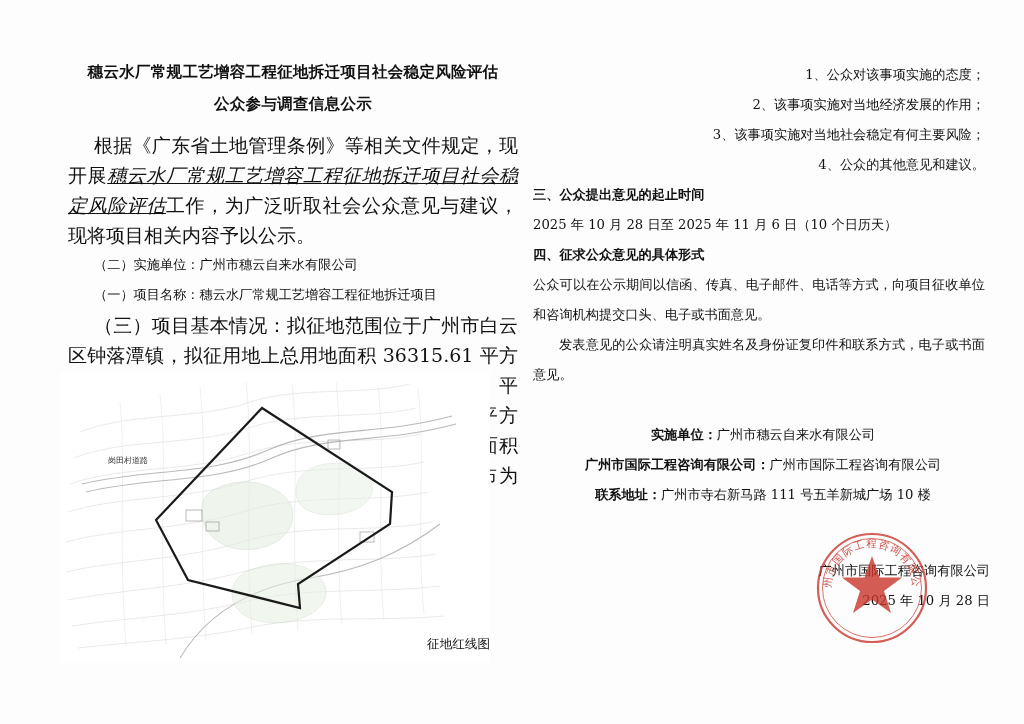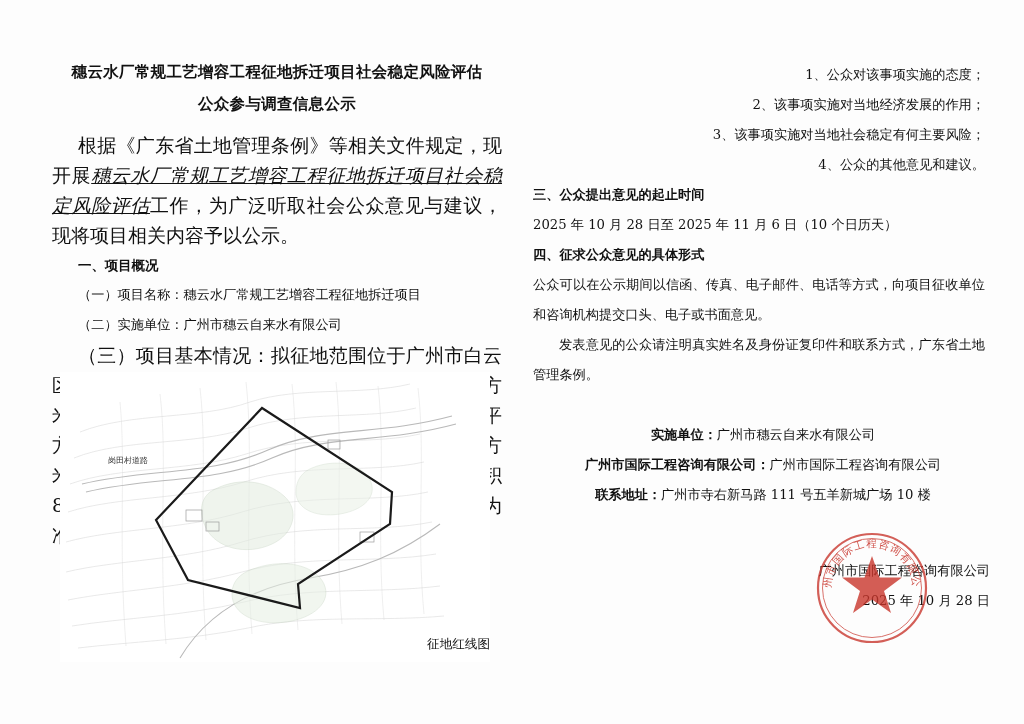--- a/index.html
+++ b/index.html
@@ -16,21 +16,21 @@
     overflow: hidden;
   }
   .page {
     position: absolute;
     inset: 0;
     background: #fdfdfd;
   }
   
   .col-left {
     position: absolute;
-    left: 52px;
+    left: 68px;
     top: 56px;
     width: 450px;
   }
   .col-right {
     position: absolute;
     left: 533px;
     top: 60px;
     width: 452px;
   }
 
@@ -150,40 +150,39 @@
 
     <div class="doc-title">
       <span>穗云水厂常规工艺增容工程征地拆迁项目社会稳定风险评估</span>
       <span class="line2">公众参与调查信息公示</span>
     </div>
 
     <p class="body indent" style="margin-top:10px;">
       <span>根据《广东省土地管理条例》等相关文件规定，现开展</span><span class="u it">穗云水厂常规工艺增容工</span><span class="u it">程征地拆迁项目社会稳定风险评估</span><span>工作，为广泛听取社会公众意见与建议，现将项目相关内容予以公示。</span>
     </p>
 
-    <p class="sec-head">一、项目概况</p>
+    <p class="item">（二）实施单位：广州市穗云自来水有限公司</p>
     <p class="item">（一）项目名称：穗云水厂常规工艺增容工程征地拆迁项目</p>
-    <p class="item">（二）实施单位：广州市穗云自来水有限公司</p>
     <p class="body indent">
       <span>（三）项目基本情况：</span><span>拟征地范围位于广州市白云区钟落潭镇，拟征用地上总用地面积 36315.61 平方米，农用地 27976.71 平方米（园地 13800.01 平方米，林地 2660.31 平方米，草地 4023.08 平方米，其他农用地 7493.31 平方米），建设用地面积 8338.9 平方米。最终范围以正式征地公告发布为准。</span>
     </p>
   </div>
 
   <div class="col-right">
     <p class="rline ind">1、公众对该事项实施的态度；</p>
     <p class="rline ind">2、该事项实施对当地经济发展的作用；</p>
     <p class="rline ind">3、该事项实施对当地社会稳定有何主要风险；</p>
     <p class="rline ind">4、公众的其他意见和建议。</p>
 
     <p class="rline b">三、公众提出意见的起止时间</p>
     <p class="rline">2025 年 10 月 28 日至 2025 年 11 月 6 日（10 个日历天）</p>
 
     <p class="rline b">四、征求公众意见的具体形式</p>
     <p class="rline" style="text-align:justify;text-justify:inter-ideograph;">公众可以在公示期间以信函、传真、电子邮件、电话等方式，向项目征收单位和咨询机构提交口头、电子或书面意见。</p>
-    <p class="rline ind" style="text-align:justify;text-justify:inter-ideograph;">发表意见的公众请注明真实姓名及身份证复印件和联系方式，广东省土地管理条例。</p>
+    <p class="rline ind" style="text-align:justify;text-justify:inter-ideograph;">发表意见的公众请注明真实姓名及身份证复印件和联系方式，电子或书面意见。</p>
   </div>
 
   <div class="footer-block">
     <p class="fline">
       <b>实施单位：</b><span>广州市穗云自来水有限公司</span>
     </p>
     <p class="fline">
       <b>广州市国际工程咨询有限公司：</b><span>广州市国际工程咨询有限公司</span>
     </p>
     <p class="fline">

